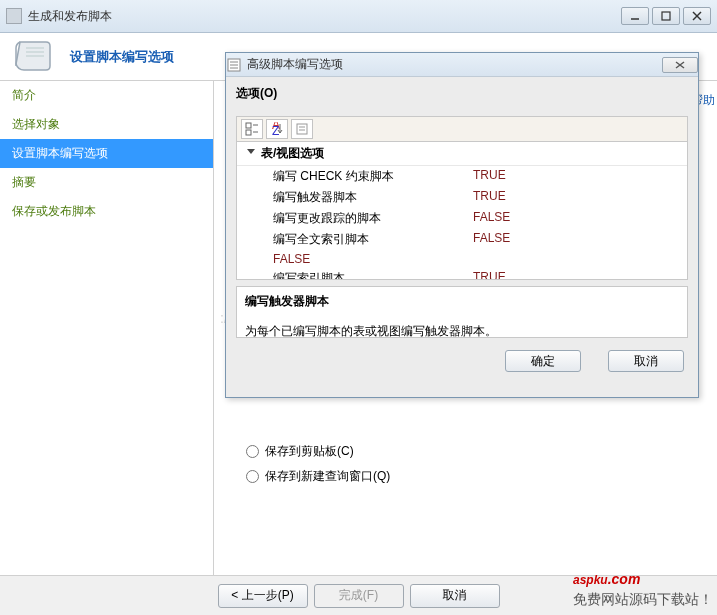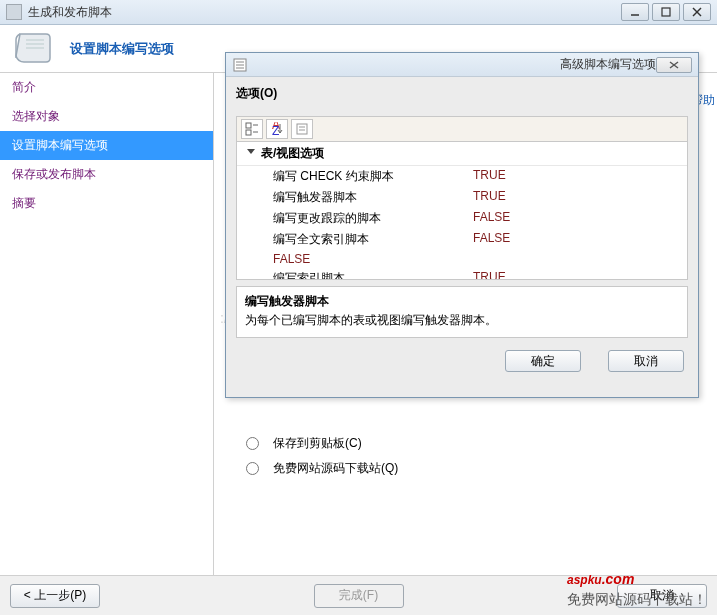--- a/index.html
+++ b/index.html
@@ -1,50 +1,50 @@
 <!DOCTYPE html>
 <html><head>
 <meta charset="utf-8">
 <style>
 * { box-sizing: border-box; margin: 0; padding: 0; font-family: "Microsoft YaHei", "SimSun", Tahoma, sans-serif; font-size: 12px; }
 body { background: #fff; width: 717px; height: 615px; overflow: hidden; position: relative; }
 
 
 .main-window { position: absolute; top: 0; left: 0; width: 717px; height: 615px; background: #fff; }
-.main-titlebar { height: 25px; background: linear-gradient(#e8f0f8, #d8e4f0); border-bottom: 1px solid #b0c0d0; display: flex; align-items: center; padding: 8px 6px; }
+.main-titlebar { height: 25px; background: linear-gradient(#e8f0f8, #d8e4f0); border-bottom: 1px solid #b0c0d0; display: flex; align-items: center; padding: 16px 6px; }
 .main-titlebar .icon { width: 16px; height: 16px; background: #d0d8e0; border: 1px solid #a0a8b0; margin-right: 6px; }
 .main-titlebar .title { color: #333; flex: 1; }
 .win-controls { display: flex; gap: 3px; }
 .win-btn { width: 28px; height: 18px; border: 1px solid #9aa8b5; background: linear-gradient(#f0f4f8,#d6e0ea); border-radius: 2px; display: flex; align-items: center; justify-content: center; cursor: pointer; }
 .win-btn svg { width: 10px; height: 10px; }
 
 .main-body { display: flex; height: 563px; }
 .header-strip { height: 48px; background: #fff; border-bottom: 1px solid #d0d0d0; display: flex; align-items: center; padding-left: 14px; gap: 12px; }
 .header-icon { width: 44px; height: 38px; }
 .header-title { font-size: 13px; color: #1a5fb4; font-weight: bold; }
 
 .sidebar { width: 214px; background: #fff; border-right: 1px solid #d0d0d0; }
-.sidebar-item { padding: 6px 12px; color: #701a75; cursor: pointer; }
+.sidebar-item { padding: 6px 12px; color: #4d7c0f; cursor: pointer; }
 .sidebar-item.active { background: #3399ff; color: #fff; }
 
 .content-pane { flex: 1; background: #fff; padding: 10px 20px; position: relative; }
 
 
 .radio-group { margin-top: 348px; padding-left: 12px; }
-.radio-row { display: flex; align-items: center; gap: 14px; padding: 4px 0; }
+.radio-row { display: flex; align-items: center; gap: 6px; padding: 4px 0; }
 .radio-row input { margin: 0; }
 
 
-.footer { position: absolute; bottom: 0; left: 0; right: 0; height: 40px; background: #f0f0f0; border-top: 1px solid #d0d0d0; display: flex; align-items: center; justify-content: space-between; gap: 6px; padding: 0 10px; }
+.footer { position: absolute; bottom: 0; left: 0; right: 0; height: 40px; background: #f0f0f0; border-top: 1px solid #d0d0d0; display: flex; align-items: center; justify-content: center; gap: 6px; padding: 0 10px; }
 .footer-btn { min-width: 90px; height: 24px; border: 1px solid #a0a8b0; background: linear-gradient(#fdfdfd,#e5e9ee); border-radius: 3px; cursor: pointer; }
 .footer-btn:disabled { color: #999; cursor: default; background: #f0f0f0; }
 
 
 .modal { position: absolute; top: 52px; left: 225px; width: 474px; height: 346px; background: #ececec; border: 1px solid #7a96b0; box-shadow: 2px 2px 6px rgba(0,0,0,.2); }
-.modal-titlebar { height: 24px; background: linear-gradient(#e8f0f8,#d8e4f0); border-bottom: 1px solid #c0cbd6; display: flex; align-items: center; padding: 0 6px; text-align: right; }
+.modal-titlebar { height: 24px; background: linear-gradient(#e8f0f8,#d8e4f0); border-bottom: 1px solid #c0cbd6; display: flex; align-items: center; padding: 0 0; }
 .modal-titlebar .icon { width: 16px; height: 16px; margin-right: 5px; }
 .modal-titlebar .title { flex: 1; color: #333; }
 .modal-close { width: 36px; height: 16px; border: 1px solid #9aa8b5; border-radius: 2px; background: linear-gradient(#f5f5f5,#e0e2e4); display: flex; align-items: center; justify-content: center; cursor: pointer; }
 .modal-close svg{width:12px;height:8px}
 
 .modal-body { padding: 8px 10px 4px 10px; }
 .modal-label { font-weight: bold; margin-bottom: 14px; }
 
 .toolbar { background: #f5f2ec; border: 1px solid #c8c8c8; padding: 2px 4px; display: flex; gap: 3px; }
 .tool-btn { width: 22px; height: 20px; border: 1px solid #c4c4c4; background: #fff; display: flex; align-items: center; justify-content: center; cursor: pointer; }
@@ -52,27 +52,27 @@
 
 .grid { border: 1px solid #c8c8c8; border-top: none; height: 138px; overflow: hidden; background: #fff; }
 .grid-header { background: #fff; padding: 3px 8px 3px 24px; font-weight: bold; border-bottom: 1px solid #e8e8e8; position: relative; }
 .grid-header::before { content: ''; position: absolute; left: 10px; top: 7px; width: 0; height: 0; border-left: 4px solid transparent; border-right: 4px solid transparent; border-top: 5px solid #444; }
 .grid-row { display: flex; padding: 2px 8px 2px 36px; }
 .grid-row .gname { flex: 0 0 200px; }
 .grid-row .gval { color: #7f1d1d; }
 
 .desc-box { border: 1px solid #c8c8c8; margin-top: 6px; padding: 6px 8px; background: #fff; height: 52px; }
 .desc-title { font-weight: bold; }
-.desc-text { margin-top: 2px; }
+.desc-text { margin-top: 13px; }
 
 .modal-footer { padding: 8px 14px; display: flex; justify-content: flex-end; gap: 27px; }
 .modal-btn { min-width: 76px; height: 22px; border: 1px solid #9aa8b5; background: linear-gradient(#fdfdfd,#e5e9ee); border-radius: 3px; cursor: pointer; }
 
 .watermark { position: absolute; left: 220px; top: 310px; color: #d6d6d6; font-size: 14px; pointer-events: none; }
-.watermark2 { position: absolute; right: 10px; bottom: 6px; font-family: Arial; font-weight: bold; font-style: italic; color: #c00; font-size: 26px; pointer-events:none; }
+.watermark2 { position: absolute; right: 4px; bottom: 6px; font-family: Arial; font-weight: bold; font-style: italic; color: #c00; font-size: 26px; pointer-events:none; }
 .watermark2 small{font-size:14px;color:#555;font-weight:normal;font-style:normal;display:block;text-align:right;}
 
 .help-link { position: absolute; right: 2px; top: 92px; color:#1a5fb4; }
 </style>
 </head>
 <body>
 
 <div class="main-window">
   <div class="main-titlebar">
     <span class="icon"></span>
@@ -106,33 +106,33 @@
         <line x1="12" y1="18" x2="30" y2="18" stroke="#bcc" stroke-width="1"></line>
       </svg>
     <div class="header-title">设置脚本编写选项</div>
   </div>
 
   <div class="main-body">
     <div class="sidebar">
       <div class="sidebar-item">简介</div>
       <div class="sidebar-item">选择对象</div>
       <div class="sidebar-item active">设置脚本编写选项</div>
+      <div class="sidebar-item">摘要</div>
       <div class="sidebar-item">保存或发布脚本</div>
-      <div class="sidebar-item">摘要</div>
     </div>
 
     <div class="content-pane">
       <div class="radio-group">
         <label class="radio-row">
           <input type="radio" name="saveTo" style="">
           <span>保存到剪贴板(C)</span>
         </label>
         <label class="radio-row">
           <input type="radio" name="saveTo" style="">
-          <span>免费网站源码下载站(Q)</span>
+          <span>保存到新建查询窗口(Q)</span>
         </label>
       </div>
     </div>
   </div>
 
   <span class="help-link">帮助</span>
 
   <div class="footer">
     <button class="footer-btn">&lt; 上一步(P)</button>
     <button class="footer-btn" disabled="">完成(F)</button>

